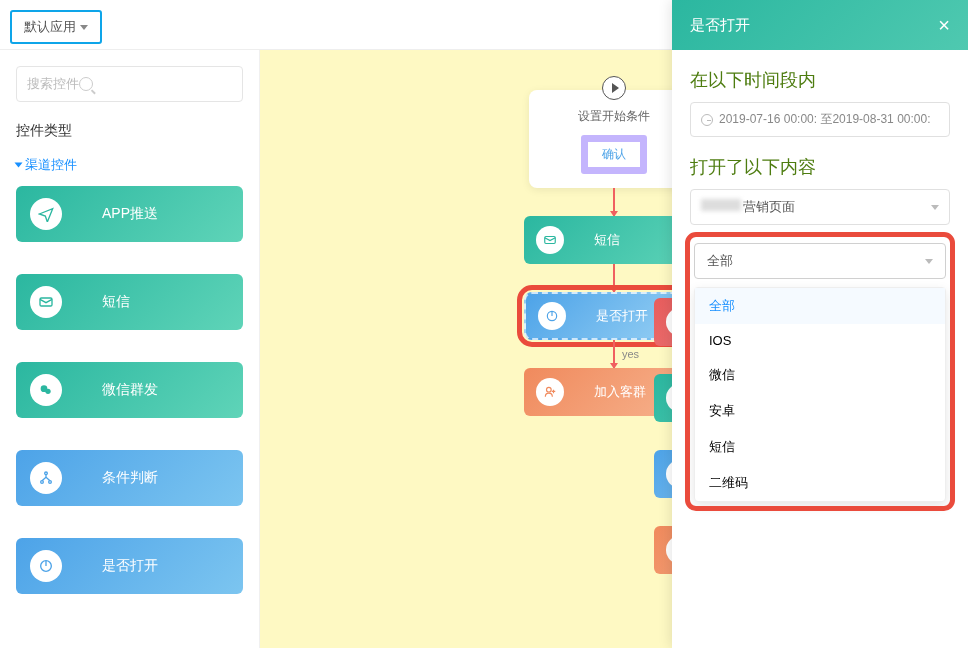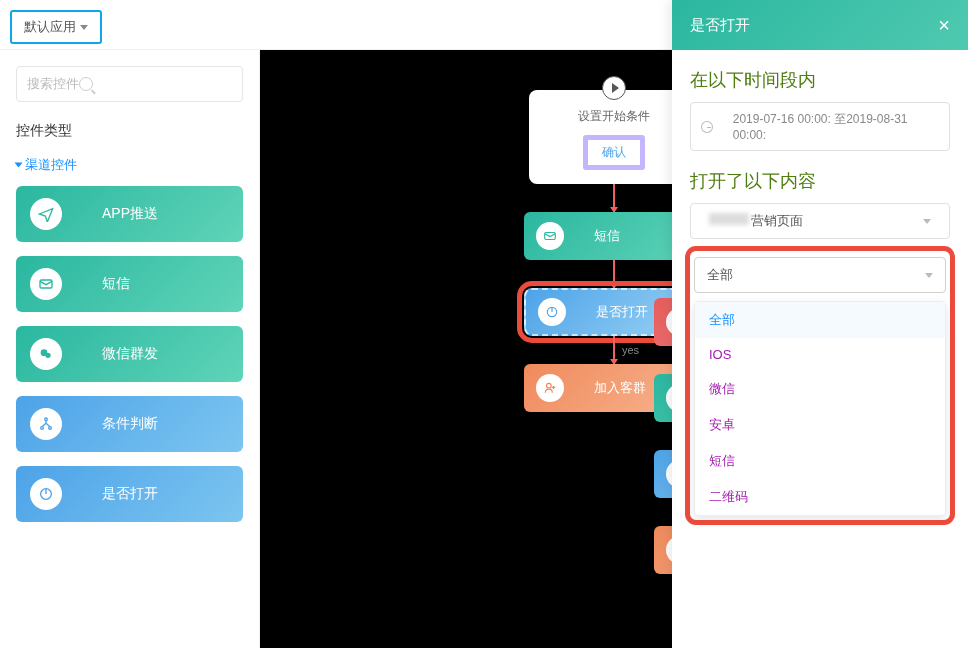--- a/index.html
+++ b/index.html
@@ -12,65 +12,65 @@
 .main { display: flex; height: 598px; }
 .sidebar { width: 260px; padding: 16px; border-right: 1px solid #f0f0f0; }
 .search-box { border: 1px solid #e5e5e5; border-radius: 4px; padding: 8px 10px; display: flex; align-items: center; color: #bbb; font-size: 13px; margin-bottom: 20px; }
 .search-icon { width: 14px; height: 14px; border: 1.5px solid #ccc; border-radius: 50%; position: relative; }
 .search-icon::after { content: ''; position: absolute; width: 5px; height: 1.5px; background: #ccc; bottom: -2px; right: -4px; transform: rotate(45deg); }
 
 .section-label { font-size: 14px; color: #333; margin-bottom: 16px; font-weight: 500; }
 .group-header { color: #1890ff; font-size: 13px; margin: 16px 0 12px; display: flex; align-items: center; gap: 4px; cursor: pointer; }
 .chev { display:inline-block; width:0; height:0; border-top:4px solid transparent; border-bottom:4px solid transparent; border-right:5px solid #1890ff; transform: rotate(-90deg); }
 
-.widget-card { height: 56px; border-radius: 6px; display: flex; align-items: center; padding: 0 14px; color: #fff; font-size: 14px; margin-bottom: 14px; cursor: grab; }
+.widget-card { height: 56px; border-radius: 6px; display: flex; align-items: center; padding: 0 14px; color: #fff; font-size: 14px; margin-bottom: 32px; cursor: grab; }
 .widget-card .ic { width: 32px; height: 32px; background: #fff; border-radius: 50%; display:flex; align-items:center; justify-content:center; margin-right: 40px; }
 .grad-teal { background: linear-gradient(135deg, #2bb7a0, #5fd4b8); }
 .grad-blue { background: linear-gradient(135deg, #4da3e8, #7cc5f0); }
 
-.canvas { flex: 1; background: #000000; position: relative; padding-top: 40px; overflow: hidden; }
+.canvas { flex: 1; background: #fef9c3; position: relative; padding-top: 40px; overflow: hidden; }
 
 .flow { position: relative; width: 400px; margin: 0 auto; }
 .start-box { background: #fff; border-radius: 8px; box-shadow: 0 2px 8px rgba(0,0,0,.08); padding: 12px 20px 14px; width: 170px; margin: 0 auto; text-align: center; position: relative; }
 .play-circle { width: 24px; height: 24px; border: 1.5px solid #555; border-radius: 50%; margin: -26px auto 8px; background: #fff; display:flex; align-items:center; justify-content:center; }
 .play-tri { width:0; height:0; border-top:5px solid transparent; border-bottom:5px solid transparent; border-left:7px solid #555; margin-left:2px; }
 .start-title { font-size: 12px; color: #666; margin-bottom: 10px; }
-.confirm-btn { border: 5px solid #c4b5fd; color: #4da3e8; background: #fff; padding: 4px 14px; font-size: 12px; border-radius: 3px; cursor: pointer; }
+.confirm-btn { border: 7px solid #c4b5fd; color: #4da3e8; background: #fff; padding: 4px 14px; font-size: 12px; border-radius: 3px; cursor: pointer; }
 
 .arrow-down { width: 2px; height: 28px; background: #f06060; margin: 0 auto; position: relative; }
 .arrow-down::after { content:''; position:absolute; bottom:-1px; left:-3px; width:0; height:0; border-left:4px solid transparent; border-right:4px solid transparent; border-top:6px solid #f06060; }
 
 .node { width: 180px; height: 48px; border-radius: 6px; display:flex; align-items:center; padding:0 12px; color:#fff; font-size:13px; margin: 0 auto; position: relative; }
 .node .ic2 { width:28px; height:28px; background:#fff; border-radius:50%; display:flex; align-items:center; justify-content:center; margin-right: 30px; }
 .grad-teal2 { background: linear-gradient(135deg, #2bb7a0, #5fd4b8); }
 .grad-blue2 { background: linear-gradient(135deg, #4da3e8, #9dd4f5); }
 .grad-orange { background: linear-gradient(135deg, #f08a5d, #f7b590); }
 .grad-red { background: linear-gradient(135deg, #e85d5d, #f08a8a); }
 .highlight-red { outline: 5px solid #ea4b3c; outline-offset: 2px; border-radius: 8px; }
 
 .branch-label { font-size: 11px; color: #888; position: absolute; }
 .right-col { position: absolute; left: 240px; top: 0; }
 
 .panel { position: absolute; right: 0; top: 0; width: 296px; height: 648px; background: #fff; box-shadow: -2px 0 12px rgba(0,0,0,.1); z-index: 50; }
 .panel-header { height: 50px; background: linear-gradient(135deg, #2bb7a0, #4fc9b0); color: #fff; display:flex; align-items:center; justify-content:space-between; padding: 0 18px; font-size: 15px; }
 .close-x { font-size: 20px; cursor: pointer; font-weight: 300; }
 .panel-body { padding: 18px; }
 .field-label { font-size: 18px; color: #4d7c0f; margin-bottom: 10px; font-weight: 500; }
-.input-box { border: 1px solid #e0e0e0; border-radius: 4px; padding: 8px 10px; font-size: 12px; color: #888; display:flex; align-items:center; gap:20px; margin-bottom: 18px; }
+.input-box { border: 1px solid #e0e0e0; border-radius: 4px; padding: 8px 10px; font-size: 12px; color: #888; display:flex; align-items:center; gap:6px; margin-bottom: 18px; }
 .clock-ic { width:12px; height:12px; border:1px solid #bbb; border-radius:50%; position:relative; }
 .clock-ic::after { content:''; position:absolute; width:4px; height:1px; background:#bbb; top:5px; left:5px; }
 
-.select-box { border: 1px solid #e0e0e0; border-radius: 4px; padding: 8px 18px; font-size: 13px; color: #555; display:flex; align-items:center; justify-content: space-between; margin-bottom: 18px; cursor: pointer; }
+.select-box { border: 1px solid #e0e0e0; border-radius: 4px; padding: 8px 10px; font-size: 13px; color: #555; display:flex; align-items:center; justify-content: space-between; margin-bottom: 18px; cursor: pointer; }
 .sel-caret { width:0; height:0; border-left:4px solid transparent; border-right:4px solid transparent; border-top:5px solid #bbb; }
 .blurred { filter: blur(2px); display:inline-block; width:40px; height:12px; background:#ddd; margin-right:2px; }
 
 .dropdown-wrap { position: relative; outline: 5px solid #ea4b3c; border-radius: 6px; padding: 6px 4px 4px; margin-top: -6px; }
 .dropdown-trigger { border: 1px solid #d0d0d0; border-radius: 4px; padding: 8px 12px; font-size: 13px; color: #555; display:flex; justify-content:space-between; align-items:center; cursor:pointer; background:#fff; }
 .dropdown-list { margin-top: 8px; border: 1px solid #eee; border-radius: 4px; box-shadow: 0 4px 12px rgba(0,0,0,.1); background: #fff; }
-.dropdown-item { padding: 9px 14px; font-size: 13px; color: #a21caf; cursor: pointer; }
+.dropdown-item { padding: 9px 14px; font-size: 13px; color: #000000; cursor: pointer; }
 .dropdown-item.selected { color: #1890ff; background: #f5faff; }
 
 svg { display: block; }
 </style>
 </head>
 <body>
 
 <div class="topbar">
   <button class="default-app-btn">
     <span>默认应用</span>

